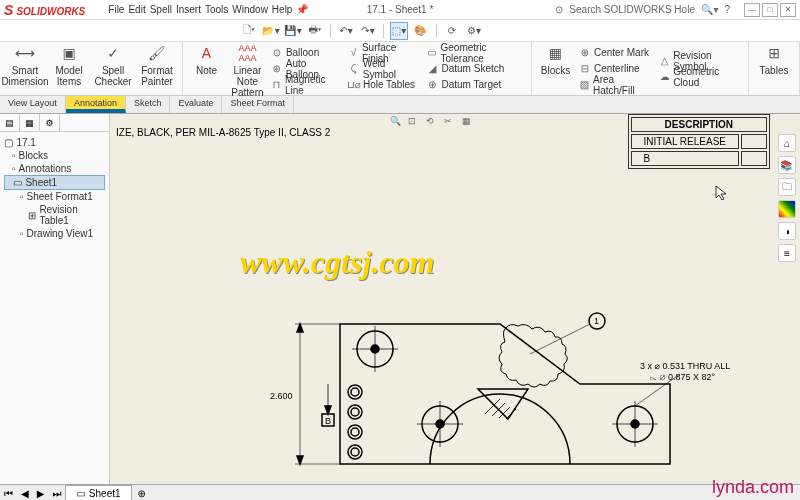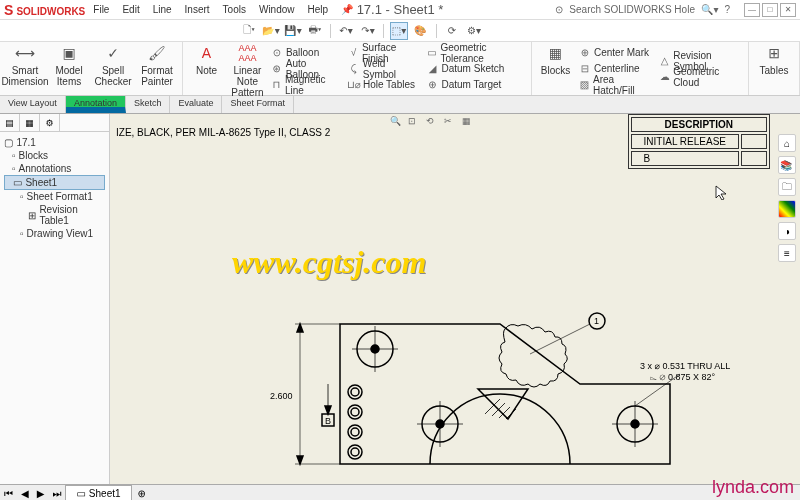--- a/index.html
+++ b/index.html
@@ -1,72 +1,72 @@
 <!DOCTYPE html>
 <html><head>
 <meta charset="utf-8">
 <style>
 *{margin:0;padding:0;box-sizing:border-box;font-family:'Segoe UI',Arial,sans-serif;font-size:10px}
 body{background:#fff;width:800px;height:500px;overflow:hidden;position:relative}
 .titlebar{height:20px;display:flex;align-items:center;padding:0 4px;border-bottom:1px solid #ddd}
-.logo{color:#d62828;font-weight:bold;font-size:11px;margin-right:8px}
+.logo{color:#d62828;font-weight:bold;font-style:italic;font-size:11px;margin-right:23px}
 .logo-s{color:#d62828;font-size:14px}
-.menubar{display:flex;gap:13px;color:#333}
+.menubar{display:flex;gap:4px;color:#333}
 .menubar span{cursor:pointer}
-.title-center{position:absolute;left:50%;transform:translateX(-50%);font-size:13px;color:#555}
+.title-center{position:absolute;left:50%;transform:translateX(-50%);font-size:10px;color:#555}
 .title-right{margin-left:auto;display:flex;gap:6px;align-items:center;color:#666}
 .win-controls{display:flex;gap:2px;margin-left:8px}
 .win-btn{width:16px;height:14px;border:1px solid #aaa;display:flex;align-items:center;justify-content:center;font-size:8px}
 .qat{height:22px;display:flex;align-items:center;padding:0 240px;gap:4px;border-bottom:1px solid #ddd}
 .qat-btn{width:18px;height:18px;display:flex;align-items:center;justify-content:center;color:#555}
 .qat-sep{width:1px;height:14px;background:#ccc;margin:0 2px}
 .ribbon{height:54px;display:flex;border-bottom:1px solid #ccc;background:#fafafa}
 .rib-grp{border-right:1px solid #ddd;padding:2px 6px;display:flex;gap:6px}
 .rib-big{display:flex;flex-direction:column;align-items:center;width:38px;text-align:center;font-size:8px;color:#333;line-height:1.1}
 .rib-ico{width:20px;height:20px;margin-bottom:1px;display:flex;align-items:center;justify-content:center;font-size:14px;color:#555}
 .rib-col{display:flex;flex-direction:column;gap:1px;justify-content:center}
 .rib-sm{display:flex;align-items:center;gap:3px;font-size:8px;color:#333;height:15px}
 .rib-sm-ico{width:12px;height:12px;display:flex;align-items:center;justify-content:center;color:#666}
 .tabs{height:18px;display:flex;background:#eee;border-bottom:1px solid #aaa}
 .tab{padding:2px 8px;font-size:9px;border-right:1px solid #ccc;color:#333}
-.tab.active{background:#22c55e;border-bottom:6px solid #0369a1}
+.tab.active{background:#fde047;border-bottom:4px solid #0369a1}
 .workspace{display:flex;height:370px}
 .leftpanel{width:110px;border-right:1px solid #ccc;background:#fafafa}
 .lp-tabs{height:18px;display:flex;border-bottom:1px solid #ccc}
 .lp-tab{width:20px;height:18px;border-right:1px solid #ccc;display:flex;align-items:center;justify-content:center;font-size:9px}
 .tree{padding:4px;font-size:9px;color:#333}
 .tree-item{display:flex;align-items:center;gap:3px;padding:1px 0}
 .tree-item.l1{padding-left:8px}
 .tree-item.l2{padding-left:16px}
 .tree-item.l3{padding-left:24px}
 .tree-sel{background:#cde;border:1px solid #7ac}
 .canvas{flex:1;position:relative;background:#f0eee2}
 .canvas-toolbar{position:absolute;top:2px;left:280px;display:flex;gap:2px}
 .cv-btn{width:16px;height:14px;font-size:9px;color:#666}
 .revtable{position:absolute;top:0;right:30px;border:1px solid #333;font-size:7px;background:#f0eee2}
 .revtable th,.revtable td{border:1px solid #333;padding:1px 12px}
 .rightbar{position:absolute;right:4px;top:20px;display:flex;flex-direction:column;gap:4px}
 .rb-btn{width:18px;height:18px;border:1px solid #ccc;background:#fff;border-radius:2px;display:flex;align-items:center;justify-content:center;font-size:10px}
 .note-text{position:absolute;top:12px;left:6px;font-size:11px;font-family:Arial;color:#000;line-height:1.3}
-.watermark{position:absolute;top:130px;left:122px;font-size:32px;font-family:'Comic Sans MS',cursive;font-weight:bold;color:#ffd500;text-shadow:1px 1px 0 #888;font-style:italic}
+.watermark{position:absolute;top:130px;left:130px;font-size:32px;font-family:'Comic Sans MS',cursive;font-weight:bold;color:#ffd500;text-shadow:1px 1px 0 #888;font-style:italic}
 .drawing{position:absolute;top:160px;left:130px}
 .dim-text{font-size:9px;fill:#000;font-family:Arial}
 .sheet-tabs{height:18px;display:flex;align-items:center;background:#eee;border-top:1px solid #aaa}
 .sheet-tab{padding:2px 10px;background:#fff;border:1px solid #aaa;font-size:9px;display:flex;align-items:center;gap:3px}
 .lynda{position:absolute;bottom:2px;right:6px;font-size:18px;color:#be185d;font-family:Arial}
 </style>
 </head>
 <body>
 
 <div class="titlebar">
   <span class="logo"><span class="logo-s">S</span> <span>SOLIDWORKS</span></span>
   <div class="menubar">
     <span>File</span>
     <span>Edit</span>
-    <span>Line</span>
+    <span>Spell</span>
     <span>Insert</span>
     <span>Tools</span>
     <span>Window</span>
     <span>Help</span>
     <span>📌</span>
   </div>
   <span class="title-center">17.1 - Sheet1 *</span>
   <div class="title-right">
     <span>⊙</span>
     <span>Search SOLIDWORKS Hole</span>

